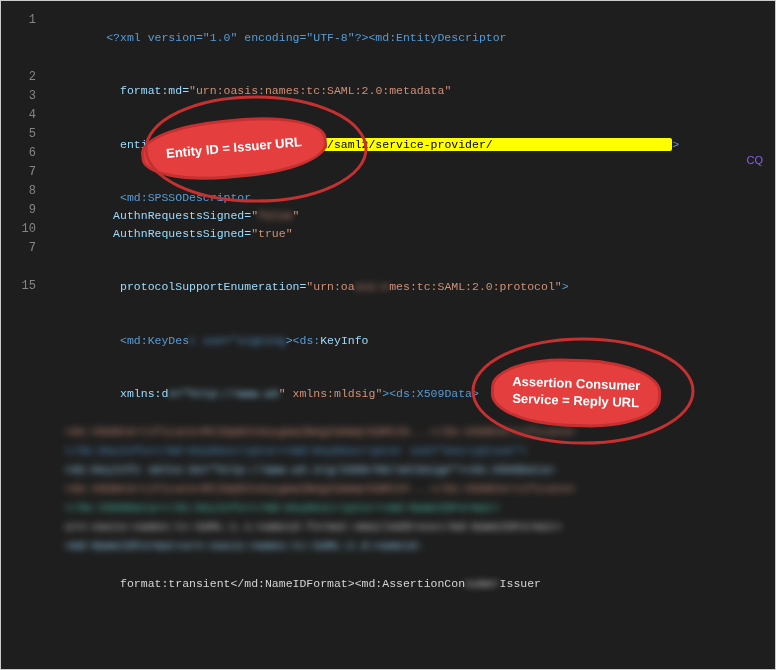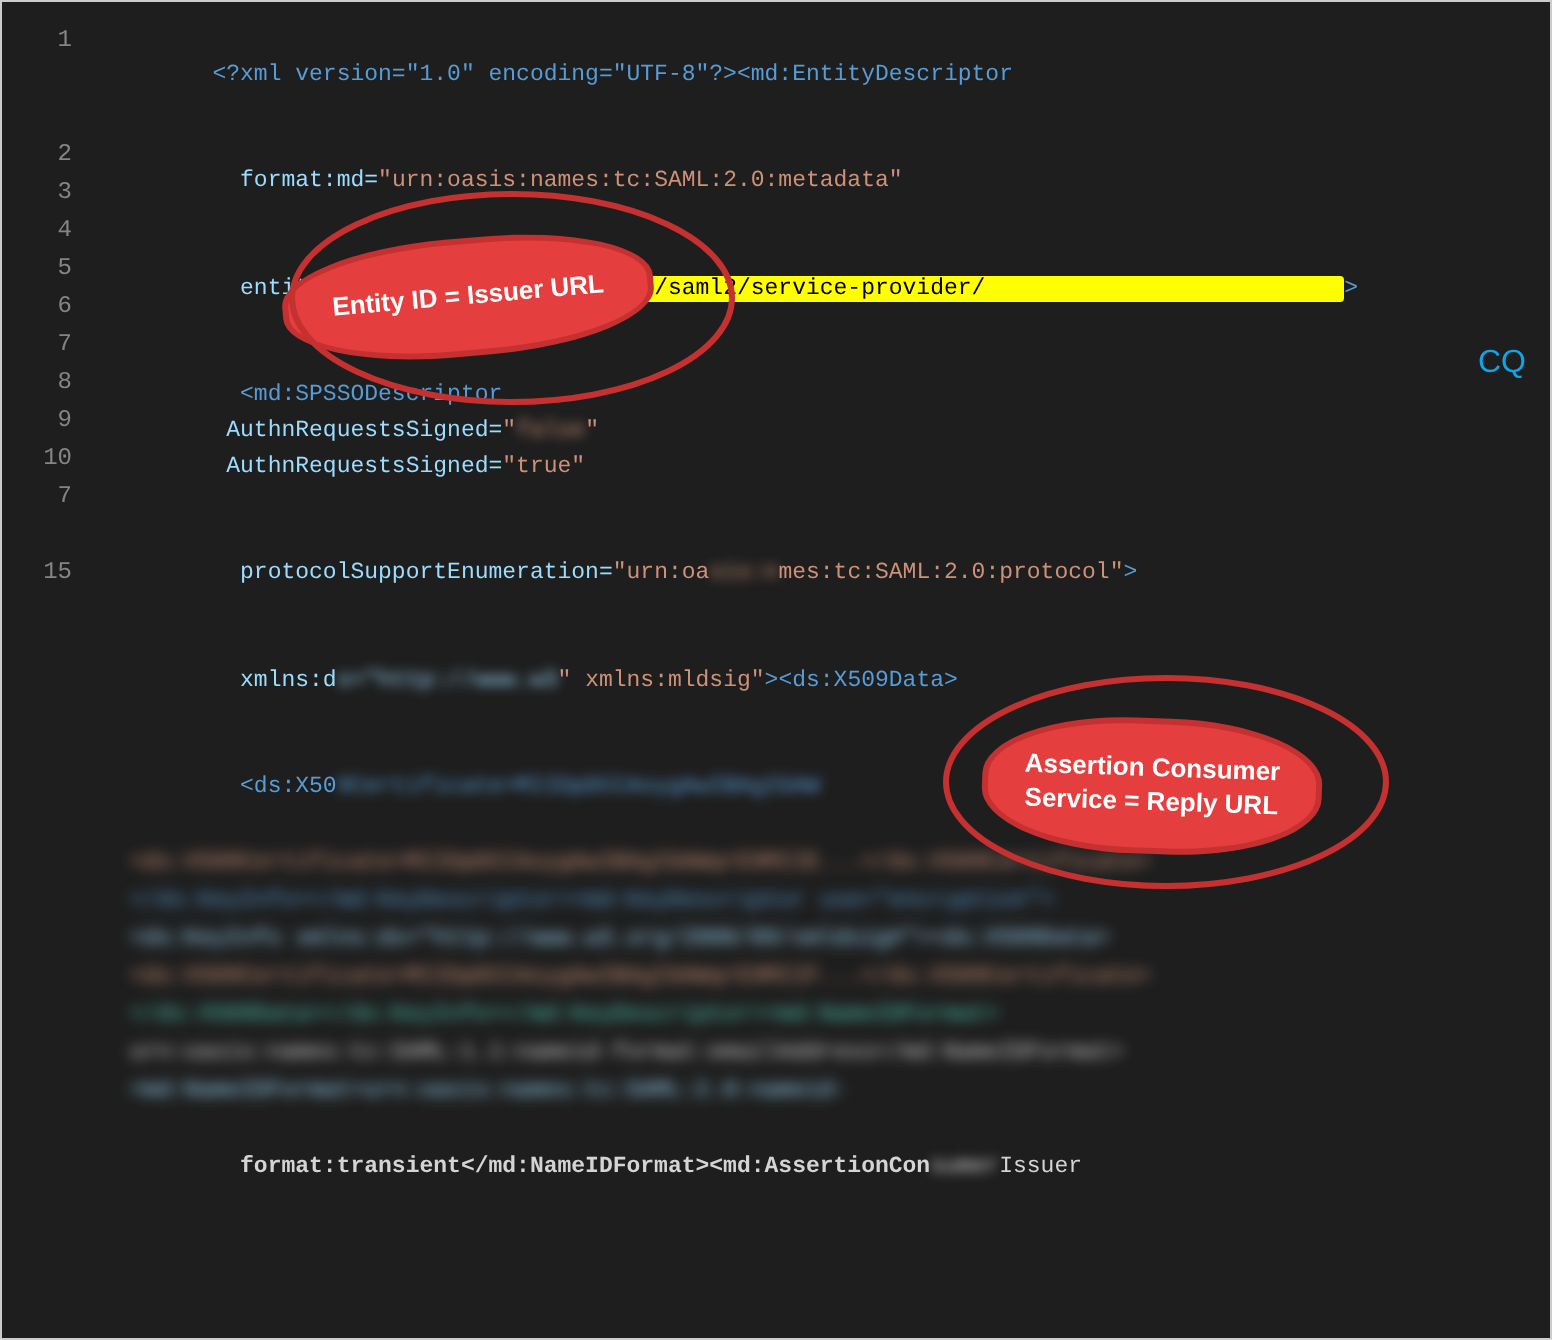--- a/index.html
+++ b/index.html
@@ -100,24 +100,24 @@
     .annotation-bubble.assertion {
       top: 355px;
       left: 490px;
       padding: 14px 18px;
       border-radius: 45%;
     }
 
     
     .cq-label {
       position: absolute;
-      top: 172px;
+      top: 153px;
       right: 12px;
-      color: #0ea5e9;
-      font-size: 16px;
+      color: #8b5cf6;
+      font-size: 11px;
       font-family: Arial, sans-serif;
     }
   </style>
 </head>
 <body>
 
 <div class="screenshot-container">
 
   <div class="code-area">
 
@@ -152,38 +152,38 @@
       </span>
       <span class="code-line">
         <span class="xml-tag">  &lt;md:SPSSODescriptor</span>
         <span class="xml-attr"> AuthnRequestsSigned=</span><span class="xml-value">"<span style="filter:blur(3px);display:inline-block">false</span>"</span>
         <span class="xml-attr"> AuthnRequestsSigned=</span><span class="xml-value">"true"</span>
       </span>
       <span class="code-line">
         <span class="xml-attr">  protocolSupportEnumeration=</span><span class="xml-value">"urn:oa<span style="filter:blur(3px);display:inline-block">sis:n</span>mes:tc:SAML:2.0:protocol"</span><span class="xml-tag">&gt;</span>
       </span>
       <span class="code-line">
+        <span class="xml-tag">  &lt;md:KeyDes<span style="filter:blur(3px);display:inline-block">c use="signing</span>&gt;&lt;ds:</span><span class="xml-attr">KeyInfo</span>
+      </span>
+      <span class="code-line">
         <span class="xml-attr">  xmlns:d<span style="filter:blur(3px);display:inline-block">s="http://www.w3</span></span><span class="xml-value">" xmlns:mldsig"</span><span class="xml-tag">&gt;&lt;ds:X509Data&gt;</span>
-      </span>
-      <span class="code-line">
-        <span class="xml-tag">  &lt;ds:X50<span style="filter:blur(3px);display:inline-block">9Certificate&gt;MIIDpDCCAoygAwIBAgIGAW</span></span>
       </span>
 
       <div style="height:130px; filter:blur(3.5px); overflow:hidden; margin-top:2px;">
         <span class="code-line" style="color:#ce9178;">  &lt;ds:X509Certificate&gt;MIIDpDCCAoygAwIBAgIGAWqrE9MIIE...&lt;/ds:X509Certificate&gt;</span>
         <span class="code-line" style="color:#569cd6;">  &lt;/ds:KeyInfo&gt;&lt;/md:KeyDescriptor&gt;&lt;md:KeyDescriptor use="encryption"&gt;</span>
         <span class="code-line" style="color:#9cdcfe;">  &lt;ds:KeyInfo xmlns:ds="http://www.w3.org/2000/09/xmldsig#"&gt;&lt;ds:X509Data&gt;</span>
         <span class="code-line" style="color:#ce9178;">  &lt;ds:X509Certificate&gt;MIIDpDCCAoygAwIBAgIGAWqrE9MIIF...&lt;/ds:X509Certificate&gt;</span>
         <span class="code-line" style="color:#4ec9b0;">  &lt;/ds:X509Data&gt;&lt;/ds:KeyInfo&gt;&lt;/md:KeyDescriptor&gt;&lt;md:NameIDFormat&gt;</span>
         <span class="code-line" style="color:#d4d4d4;">  urn:oasis:names:tc:SAML:1.1:nameid-format:emailAddress&lt;/md:NameIDFormat&gt;</span>
         <span class="code-line" style="color:#9cdcfe;">  &lt;md:NameIDFormat&gt;urn:oasis:names:tc:SAML:2.0:nameid-</span>
       </div>
 
       <span class="code-line" style="margin-top:4px;">
-        <span style="color:#d4d4d4;font-weight:bold;">  format:transient&lt;/md:NameIDFormat&gt;&lt;md:AssertionCon</span><span style="filter:blur(3px);display:inline-block;color:#d4d4d4;">sumer</span><span style="color:#d4d4d4;">Issuer</span>
+        <span style="color:#d4d4d4;">  format:transient&lt;/md:NameIDFormat&gt;&lt;md:AssertionCon</span><span style="filter:blur(3px);display:inline-block;color:#d4d4d4;">sumer</span><span style="color:#d4d4d4;">Issuer</span>
       </span>
 
     </div>
 
     <div class="cq-label">CQ</div>
 
   </div>
 
   <div class="annotation-bubble entity-id">
     Entity ID = Issuer URL

